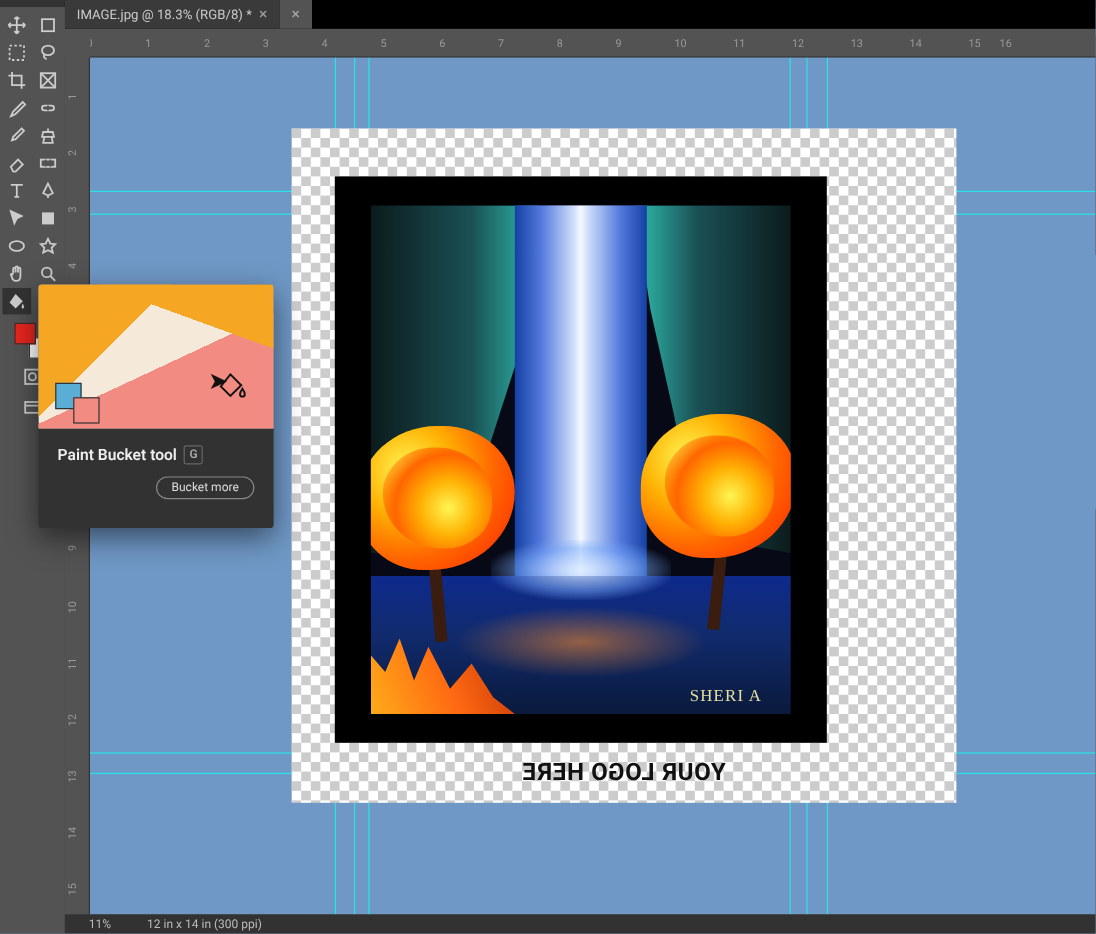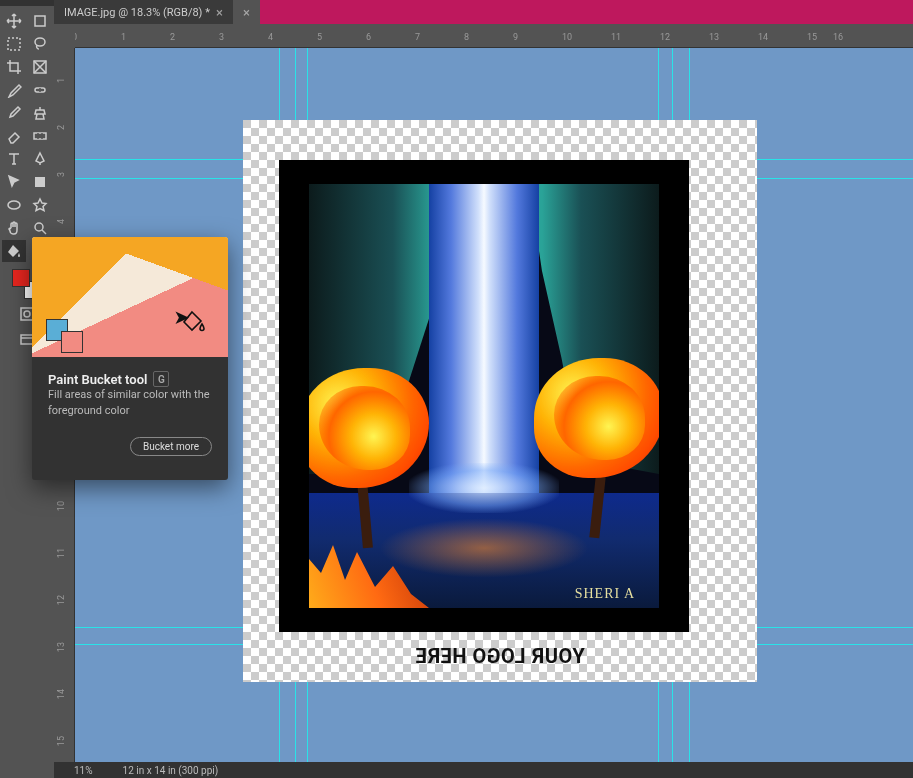--- a/index.html
+++ b/index.html
@@ -1,37 +1,37 @@
 <!DOCTYPE html>
 <html><head>
 <meta charset="utf-8">
 <style>
 *{margin:0;padding:0;box-sizing:border-box;font-family:-apple-system,BlinkMacSystemFont,"Segoe UI",Roboto,sans-serif}
 body{background:#535353;width:913px;height:778px;overflow:hidden;position:relative;color:#ccc;font-size:11px}
 .top-bar{position:absolute;top:0;left:0;right:0;height:6px;background:#323232}
-.tabs{position:absolute;top:0;left:54px;right:0;height:24px;background:#be185d;display:flex}
+.tabs{position:absolute;top:0;left:54px;right:0;height:24px;background:#000000;display:flex}
 .tab{padding:4px 10px;display:flex;align-items:center;gap:6px;font-size:11px;color:#ccc;cursor:pointer}
 .tab.inactive{background:#3a3a3a}
 .tab.active{background:#535353}
 .tab-close{font-size:13px;opacity:.7}
 .toolbar{position:absolute;top:6px;left:0;width:54px;bottom:0;background:#535353;display:flex;flex-direction:column;align-items:center;padding-top:4px}
 .tool-row{display:flex;width:100%;justify-content:center;gap:2px;margin-bottom:1px}
 .tool{width:24px;height:22px;display:flex;align-items:center;justify-content:center;font-size:14px;color:#ccc;cursor:pointer;position:relative}
 .tool.active{background:#333}
 .tool svg{width:16px;height:16px;fill:none;stroke:#ccc;stroke-width:1.5}
 .color-swatches{margin-top:6px;position:relative;width:30px;height:30px}
 .swatch-fg{width:18px;height:18px;border:1px solid #333;position:absolute;top:0;left:0;z-index:2}
 .swatch-bg{width:18px;height:18px;background:#fff;border:1px solid #333;position:absolute;bottom:0;right:0}
 .misc-tool{width:24px;height:22px;display:flex;align-items:center;justify-content:center;color:#ccc;margin-top:4px}
 .ruler-h{position:absolute;top:30px;left:75px;right:0;height:18px;background:#535353;border-bottom:1px solid #333;display:flex;font-size:9px;color:#999;overflow:hidden}
 .ruler-h-mark{position:absolute;top:2px;font-size:9px}
 .ruler-v{position:absolute;top:48px;left:54px;width:21px;bottom:16px;background:#535353;border-right:1px solid #333}
 .ruler-v-mark{position:absolute;left:2px;font-size:9px;color:#999;writing-mode:vertical-rl;text-orientation:mixed;transform:rotate(180deg)}
 .canvas-area{position:absolute;top:48px;left:75px;right:0;bottom:16px;background:#6f98c6;overflow:hidden}
-.artboard{position:absolute;top:72px;left:168px;width:514px;height:562px;background-image:repeating-conic-gradient(#fff 0 25%,#ccc 0 50%);background-size:16px 16px}
+.artboard{position:absolute;top:59px;left:168px;width:554px;height:562px;background-image:repeating-conic-gradient(#fff 0 25%,#ccc 0 50%);background-size:16px 16px}
 .black-frame{position:absolute;top:40px;left:36px;width:410px;height:472px;background:#000}
 .painting{position:absolute;top:24px;left:30px;width:350px;height:424px;overflow:hidden}
 .sky{position:absolute;inset:0;background:#070916}
 .cliff-l{position:absolute;left:0;top:0;width:140px;height:290px;background:linear-gradient(90deg,#0c1b1c,#1a5055 60%,#2aa398 90%);clip-path:polygon(0 0,100% 0,90% 40%,70% 70%,50% 100%,0 100%)}
 .cliff-r{position:absolute;right:0;top:0;width:130px;height:290px;background:linear-gradient(270deg,#0c1b1c,#1a5055 60%,#2aa398 90%);clip-path:polygon(0 0,100% 0,100% 100%,40% 95%,25% 60%,10% 30%)}
 .waterfall{position:absolute;left:120px;top:0;width:110px;height:340px;background:linear-gradient(90deg,#1541a3 0%,#5379dd 20%,#d1e0fb 45%,#f6faff 50%,#d1e0fb 55%,#5379dd 80%,#1541a3 100%)}
 .water{position:absolute;left:0;bottom:0;width:100%;height:115px;background:linear-gradient(180deg,#0e2a8c,#112b6f 40%,#0a1a3c)}
 .reflect{position:absolute;bottom:30px;left:20%;right:20%;height:60px;background:radial-gradient(ellipse at center,rgba(255,140,40,.55),transparent 70%)}
 .splash{position:absolute;bottom:95px;left:100px;width:150px;height:50px;background:radial-gradient(ellipse at center,rgba(220,235,255,.85),rgba(120,170,250,.5) 50%,transparent 75%)}
 .tree{position:absolute;width:150px;height:180px}
@@ -46,21 +46,21 @@
 .guide{position:absolute;background:#29e3e8}
 .guide.h{left:0;right:0;height:1px}
 .guide.v{top:0;bottom:0;width:1px}
 .tooltip{position:absolute;top:237px;left:32px;width:196px;background:#323232;border-radius:3px;box-shadow:0 8px 24px rgba(0,0,0,.5);overflow:hidden;z-index:50}
 .tt-hero{height:120px;background:linear-gradient(135deg,#f5a623 0 35%,transparent 35%),linear-gradient(200deg,#f5a623 0 28%,transparent 28%),linear-gradient(-25deg,#f28b82 0 45%,transparent 45%),#f5e9d9;position:relative}
 .tt-hero .swatch-a{position:absolute;left:14px;bottom:16px;width:22px;height:22px;background:#5aaed6;border:1px solid #333}
 .tt-hero .swatch-b{position:absolute;left:29px;bottom:4px;width:22px;height:22px;background:#f28b82;border:1px solid #333}
 .tt-hero .cursor{position:absolute;right:38px;bottom:28px;font-size:20px;color:#111}
 .tt-hero .bucket-ic{position:absolute;right:22px;bottom:24px}
 .tt-body{padding:14px 16px 14px}
-.tt-title{font-size:13px;font-weight:600;color:#eee;display:flex;align-items:flex-end;gap:6px;}
+.tt-title{font-size:13px;font-weight:600;color:#eee;display:flex;align-items:flex-end;gap:6px;margin-bottom:10px}
 .tt-key{display:inline-flex;align-items:center;justify-content:center;width:16px;height:16px;border:1px solid #666;border-radius:2px;font-size:10px;color:#aaa}
 .tt-desc{font-size:11px;color:#bbb;line-height:1.45;margin-bottom:18px}
 .tt-learn{float:right;padding:3px 12px;border:1px solid #888;border-radius:12px;font-size:10px;color:#ddd;cursor:pointer;margin-bottom:10px}
 .status{position:absolute;bottom:0;left:54px;right:0;height:16px;background:#323232;display:flex;align-items:center;font-size:10px;color:#bbb;padding-left:20px;gap:30px}
 </style>
 </head>
 <body>
 
 <div class="top-bar"></div>
 
@@ -309,21 +309,20 @@
     <span class="cursor">➤</span>
     <svg class="bucket-ic" width="24" height="24" viewBox="0 0 24 24">
         <path d="M10 3l9 9-9 9-8-8zM20 15s2 3 2 4.5a2 2 0 01-4 0c0-1.5 2-4.5 2-4.5z" fill="none" stroke="#111" stroke-width="1.6"></path>
       </svg>
   </div>
   <div class="tt-body">
     <div class="tt-title">
       <span>Paint Bucket tool</span>
       <span class="tt-key">G</span>
     </div>
-    <div class="tt-desc">Fill areas of similar color with the foreground color</div>
     <div class="tt-learn">Bucket more</div>
     <div style="clear:both"></div>
   </div>
 </div>
 
 <div class="status">
   <span>11%</span>
   <span>12 in x 14 in (300 ppi)</span>
 </div>
 

